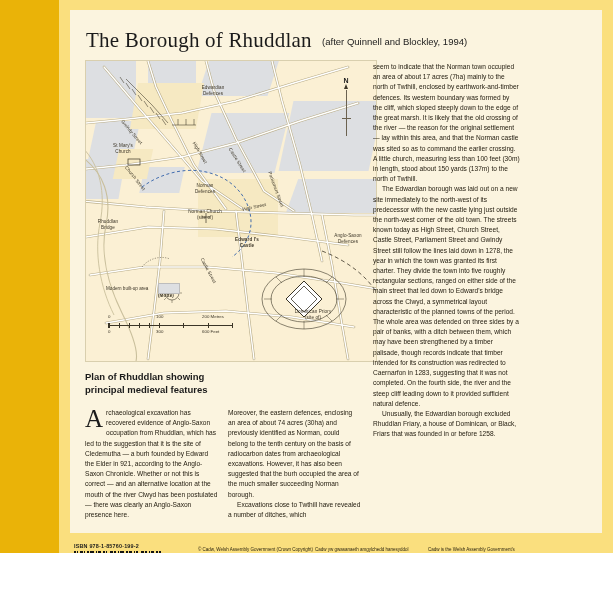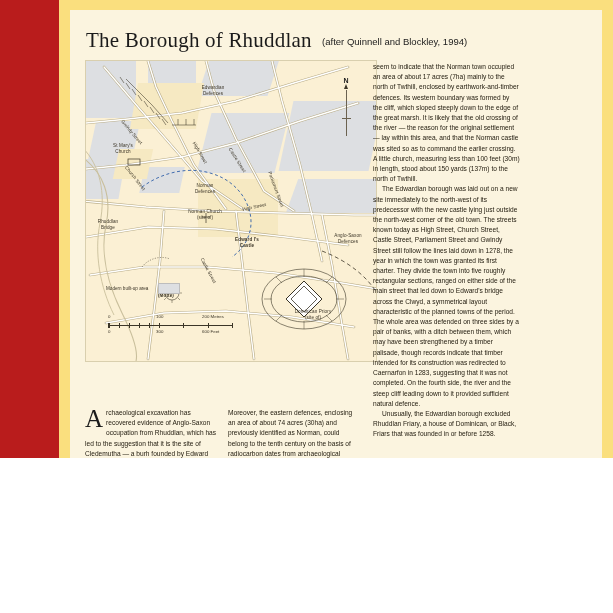--- a/index.html
+++ b/index.html
@@ -1,17 +1,17 @@
 <!DOCTYPE html>
 <html><head>
 <meta charset="utf-8">
 <style>
   html,body{margin:0;padding:0;background:#ffffff;}
   body{width:613px;height:613px;font-family:"Liberation Sans",sans-serif;}
-  .page{position:relative;width:613px;height:458px;background:#b91c1c;overflow:hidden;}
+  .page{position:relative;width:613px;height:553px;background:#eab308;overflow:hidden;}
 
   
   .cover{position:absolute;left:59px;top:0;width:554px;height:613px;background:#fadf7e;}
   
   .panel{position:absolute;left:70px;top:10px;width:532px;height:523px;background:#fbf4df;}
   .footer{position:absolute;left:70px;top:533px;width:532px;height:70px;background:#fadf7e;}
 
   
   .title-row{position:absolute;left:16px;top:18px;width:500px;}
   .title{font-family:"Liberation Serif",serif;font-size:21px;color:#1b1b1b;display:inline;letter-spacing:.2px;}
@@ -221,20 +221,24 @@
           <div class="tick" style="left:99px;"></div>
         </div>
         <div style="position:relative;height:9px;margin-top:1px;">
           <span class="stxt" style="left:0;top:0;">0</span>
           <span class="stxt" style="left:48px;top:0;">300</span>
           <span class="stxt" style="left:94px;top:0;">600 Feet</span>
         </div>
       </div>
     </div>
 
+    <div class="mapcap">
+      <span>Plan of Rhuddlan showing</span><br>
+      <span>principal medieval features</span>
+    </div>
 
     <div class="col colL">
       <p><span class="dropcap">A</span><span>rchaeological excavation has recovered evidence of Anglo-Saxon occupation from Rhuddlan, which has led to the suggestion that it is the site of Cledemutha — a burh founded by Edward the Elder in 921, according to the Anglo-Saxon Chronicle. Whether or not this is correct — and an alternative location at the mouth of the river Clwyd has been postulated — there was clearly an Anglo-Saxon presence here.</span></p>
     </div>
 
     <div class="col colM">
       <p>Moreover, the eastern defences, enclosing an area of about 74 acres (30ha) and previously identified as Norman, could belong to the tenth century on the basis of radiocarbon dates from archaeological excavations. However, it has also been suggested that the burh occupied the area of the much smaller succeeding Norman borough.</p>
       <p>Excavations close to Twthill have revealed a number of ditches, which</p>
     </div>
 

